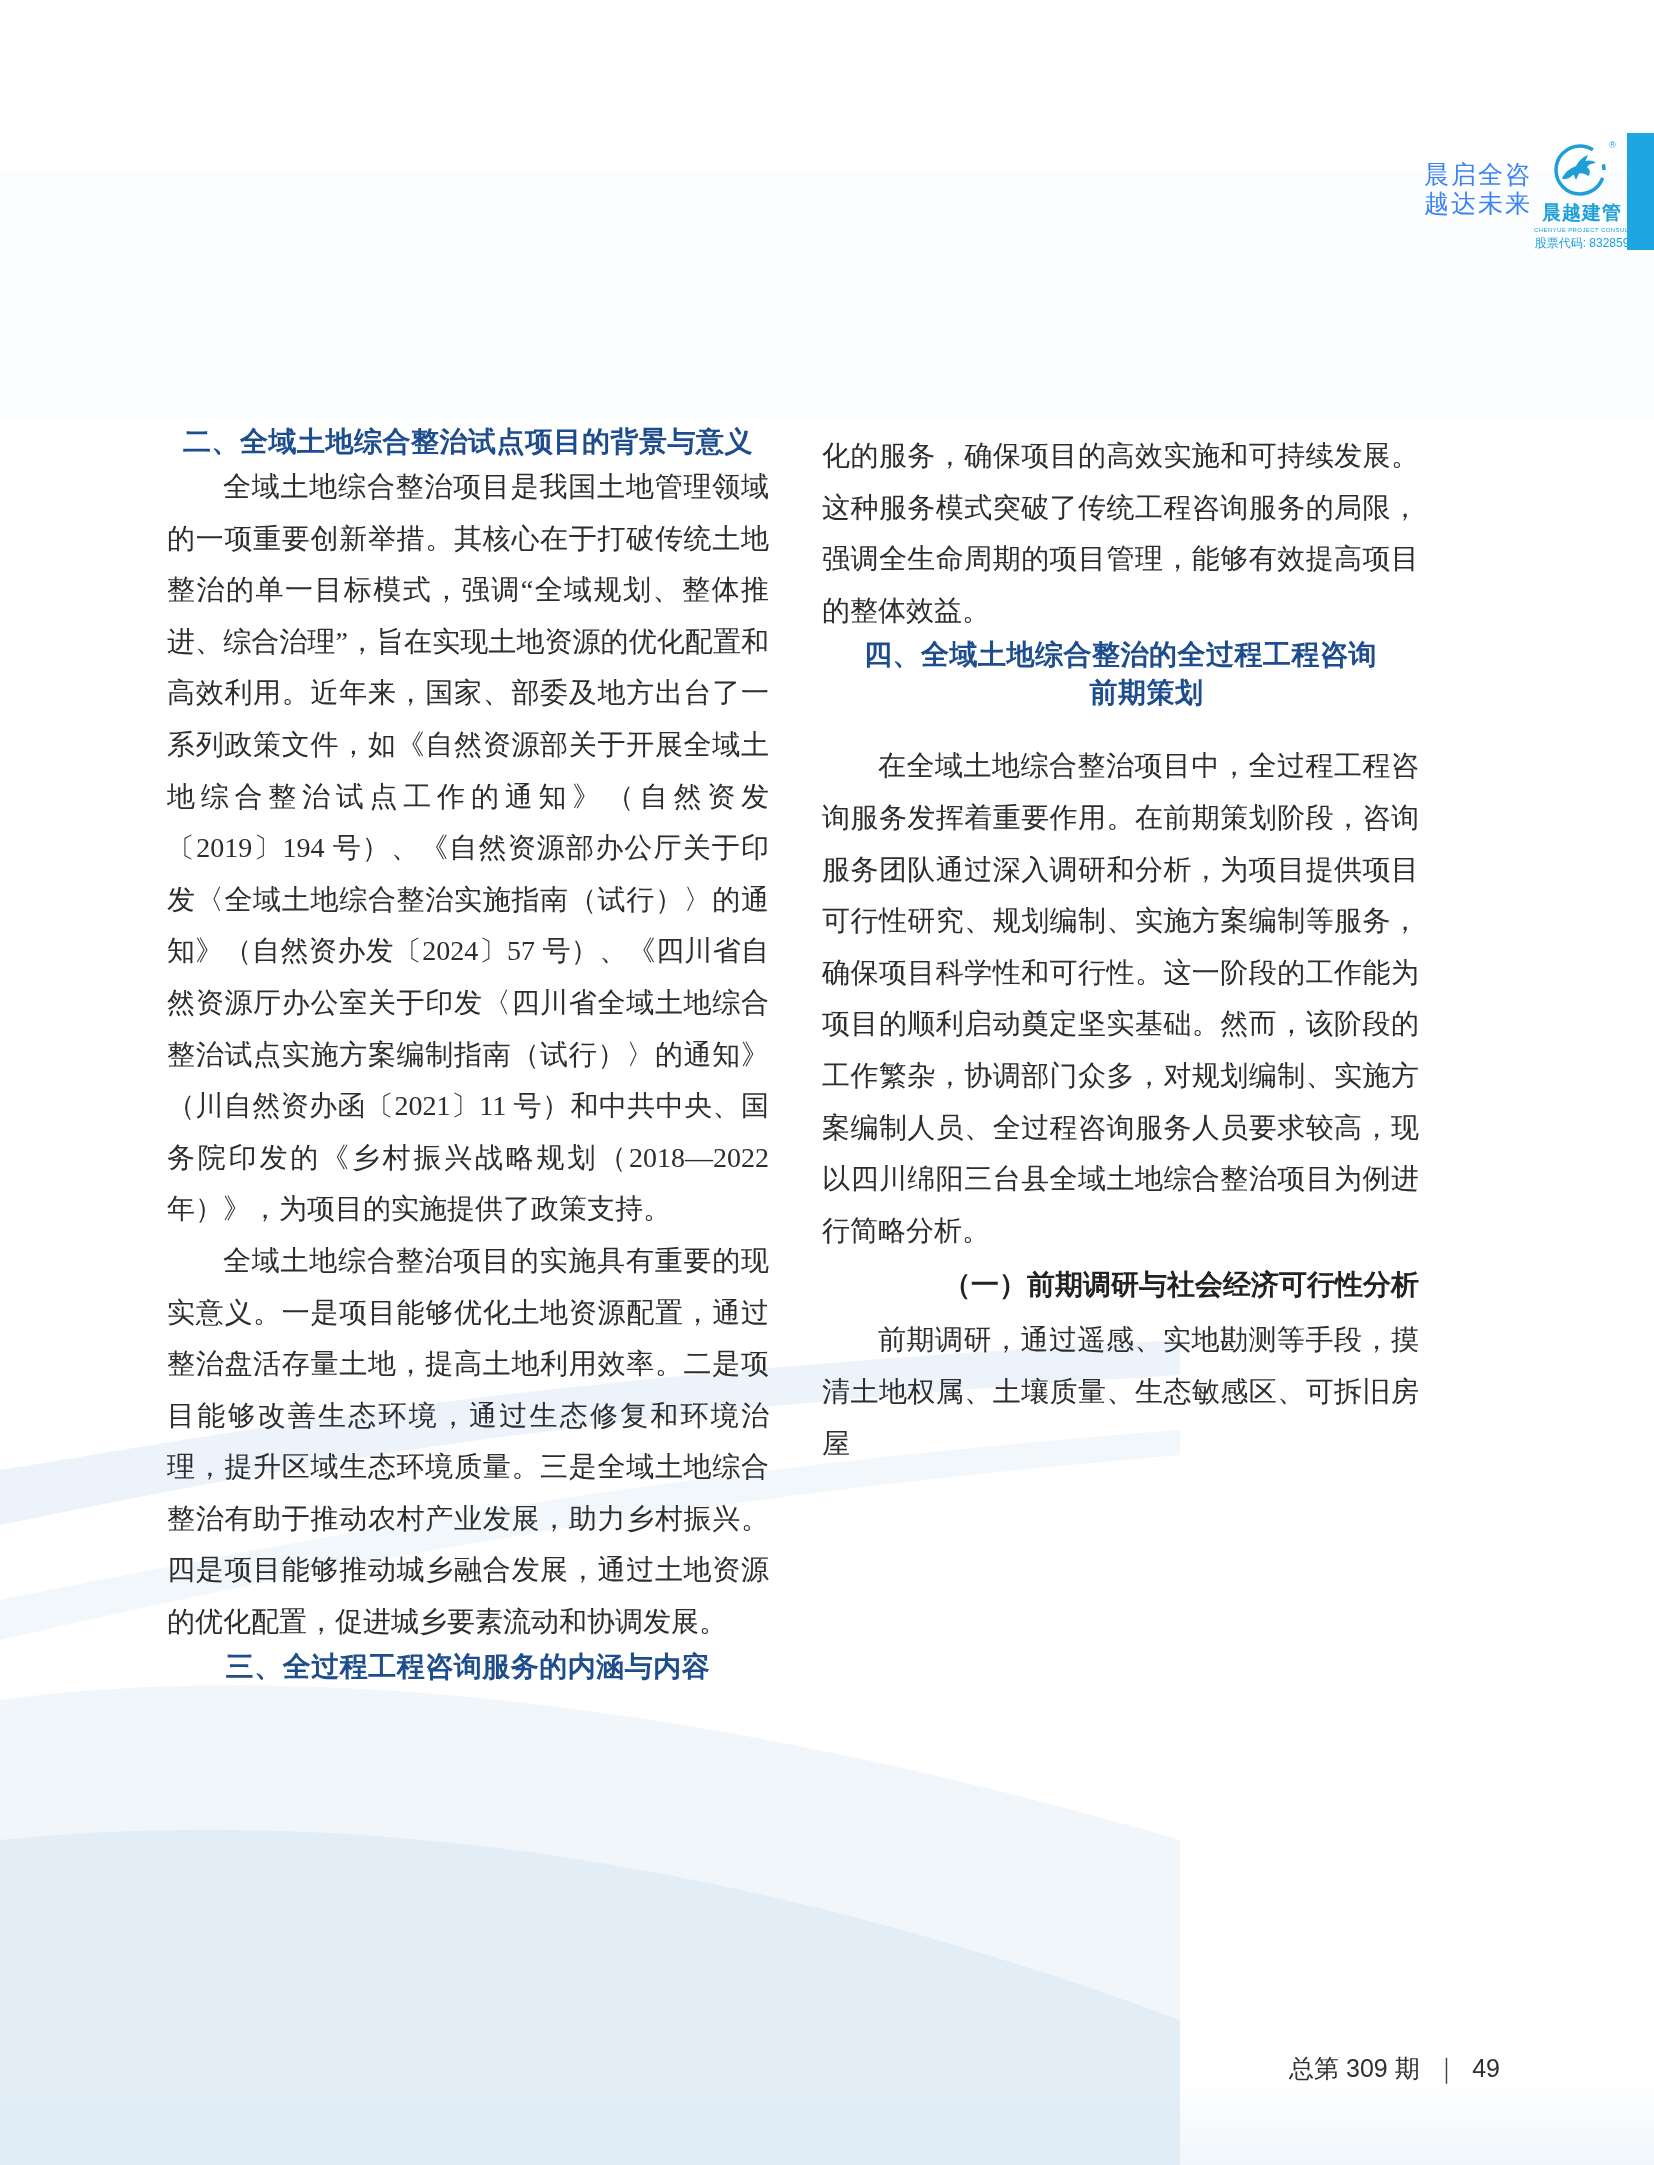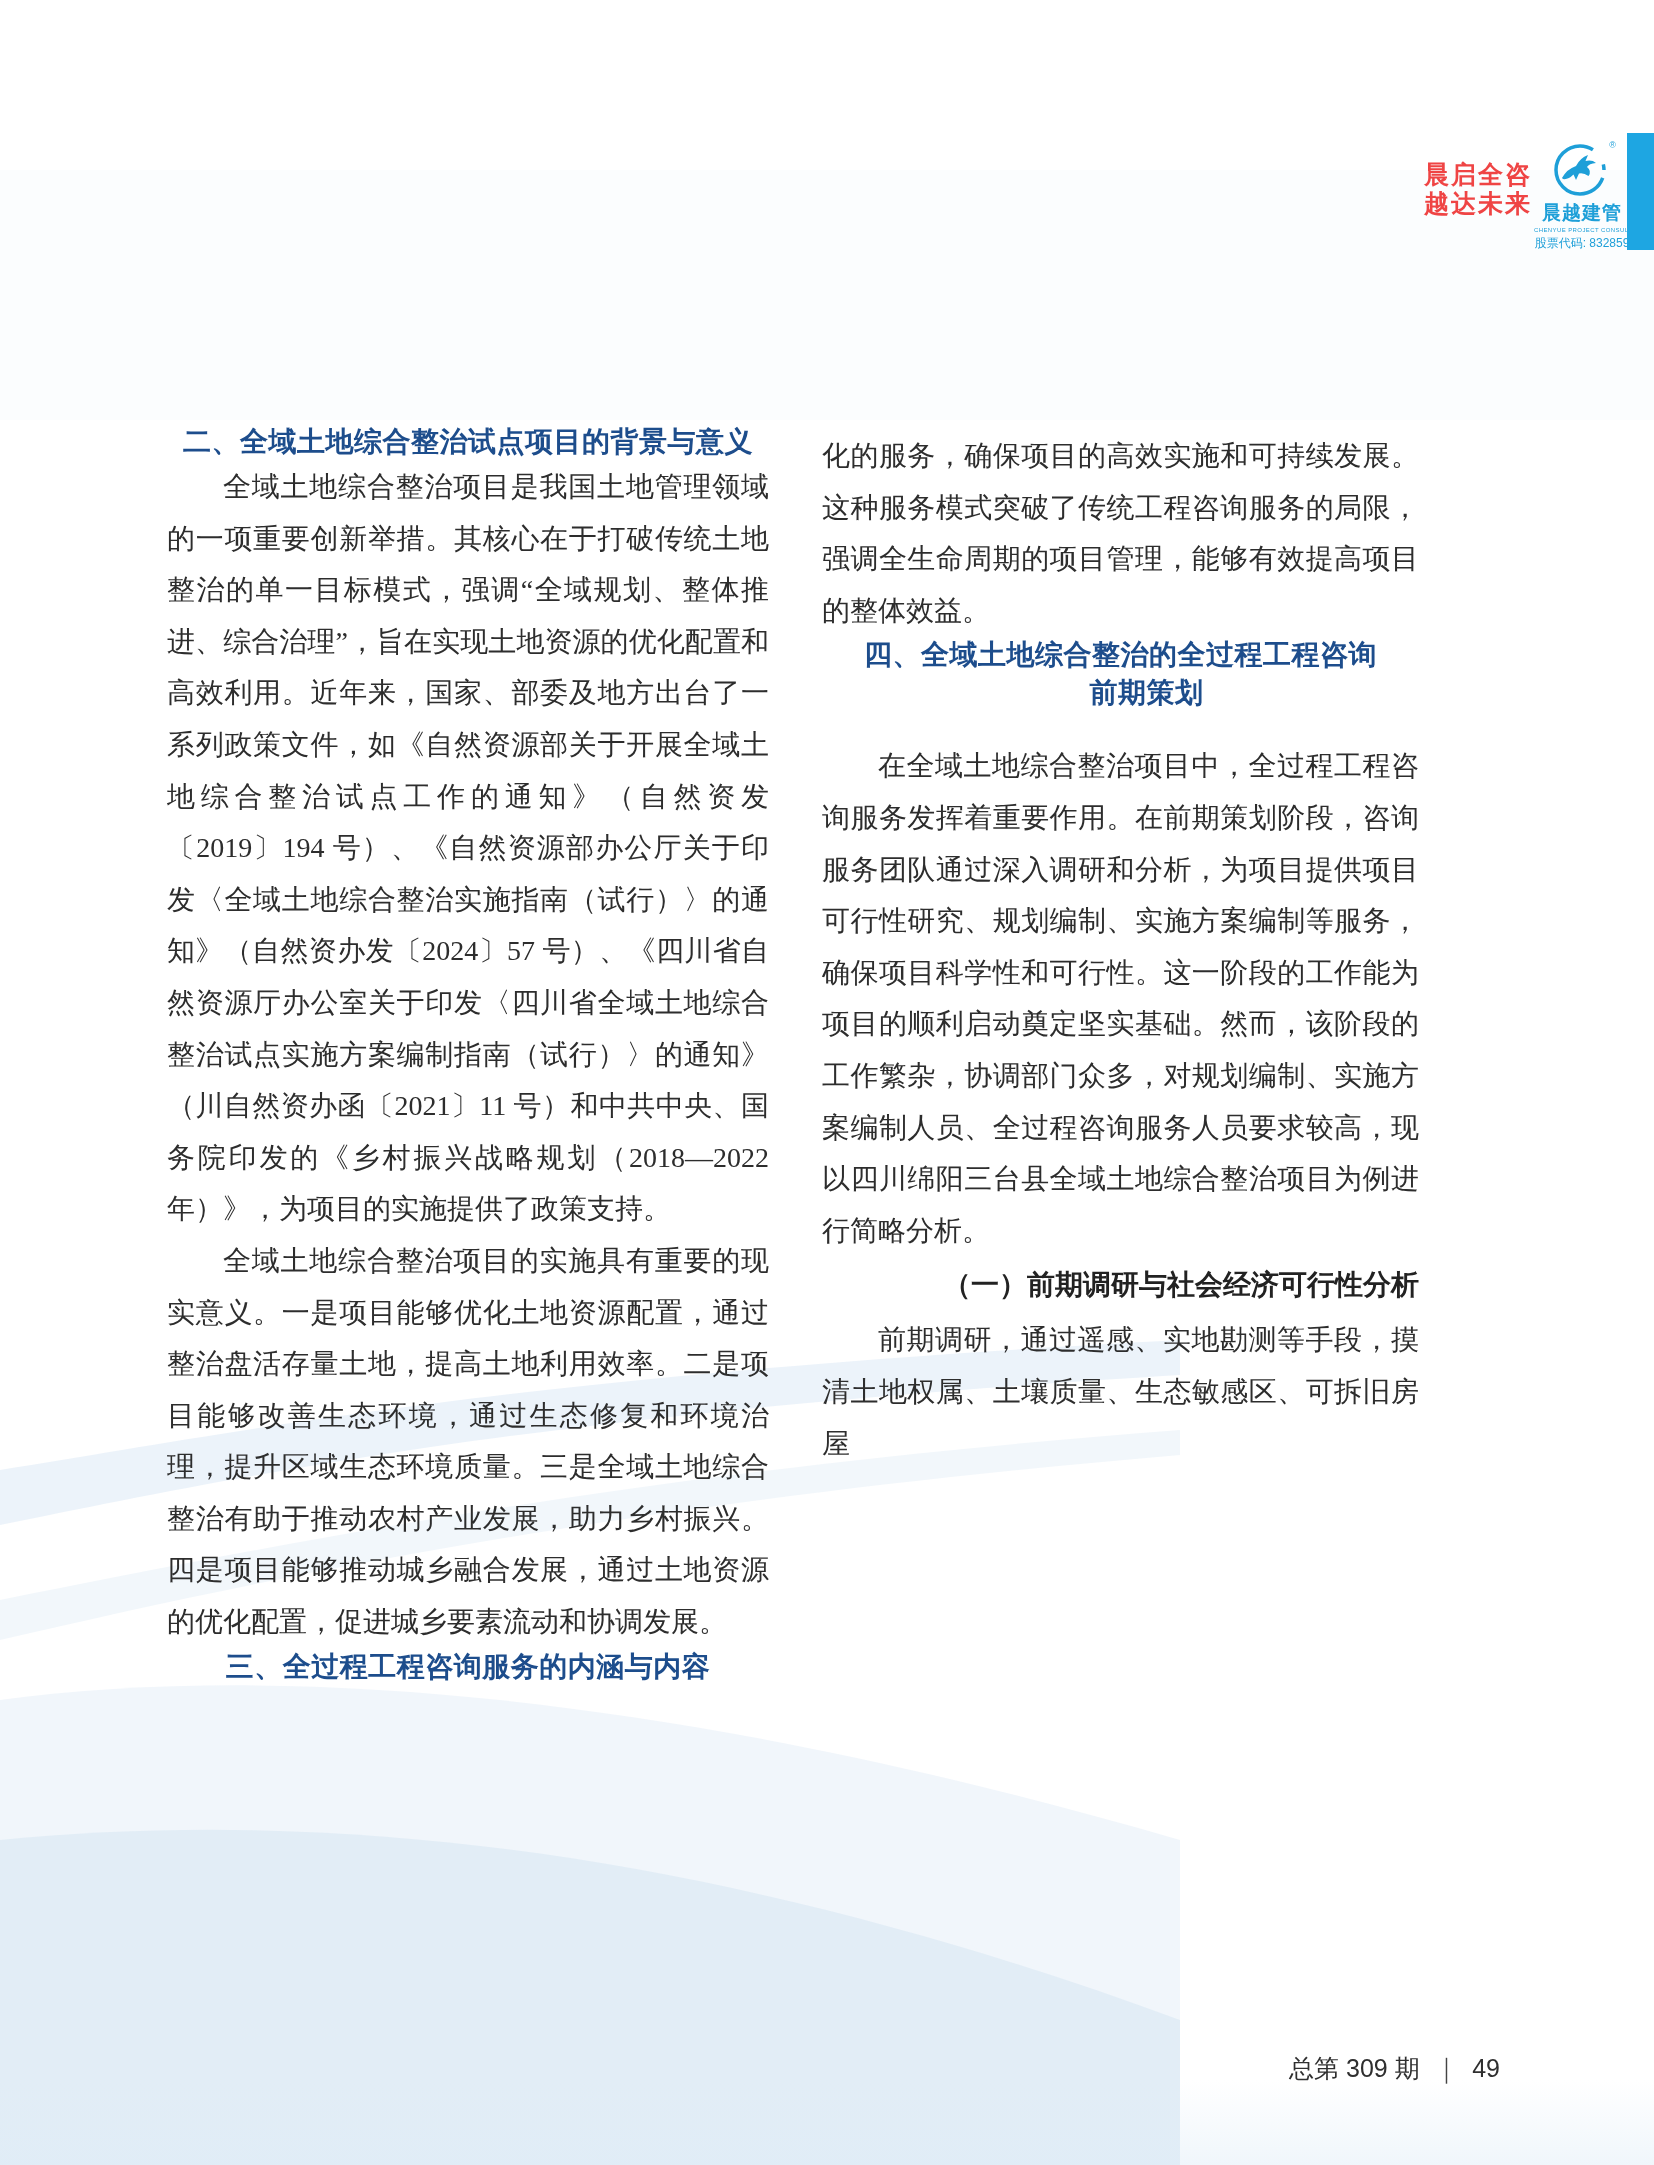--- a/index.html
+++ b/index.html
@@ -18,21 +18,21 @@
   }
   .swoosh-svg{position:absolute;left:0;top:1280px;width:1180px;height:885px;}
   .bottom-tint{
     position:absolute;left:0;top:2080px;width:1654px;height:85px;
     background:linear-gradient(to bottom,rgba(225,238,248,0),rgba(222,236,247,0.45));
   }
   
   .header-slogan{
     position:absolute;left:1424px;top:160px;
     font-family:"Liberation Sans","DejaVu Sans",sans-serif;
-    font-weight:bold;color:#ef4444;
+    font-weight:normal;color:#3b82f6;
     font-size:25px;line-height:29px;letter-spacing:2px;
   }
   .logo-block{
     position:absolute;left:1534px;top:142px;width:96px;
     text-align:center;
     font-family:"Liberation Sans","DejaVu Sans",sans-serif;
     color:#1e9fd8;
   }
   .logo-mark{position:relative;width:60px;height:56px;margin:0 auto;}
   .logo-reg{

